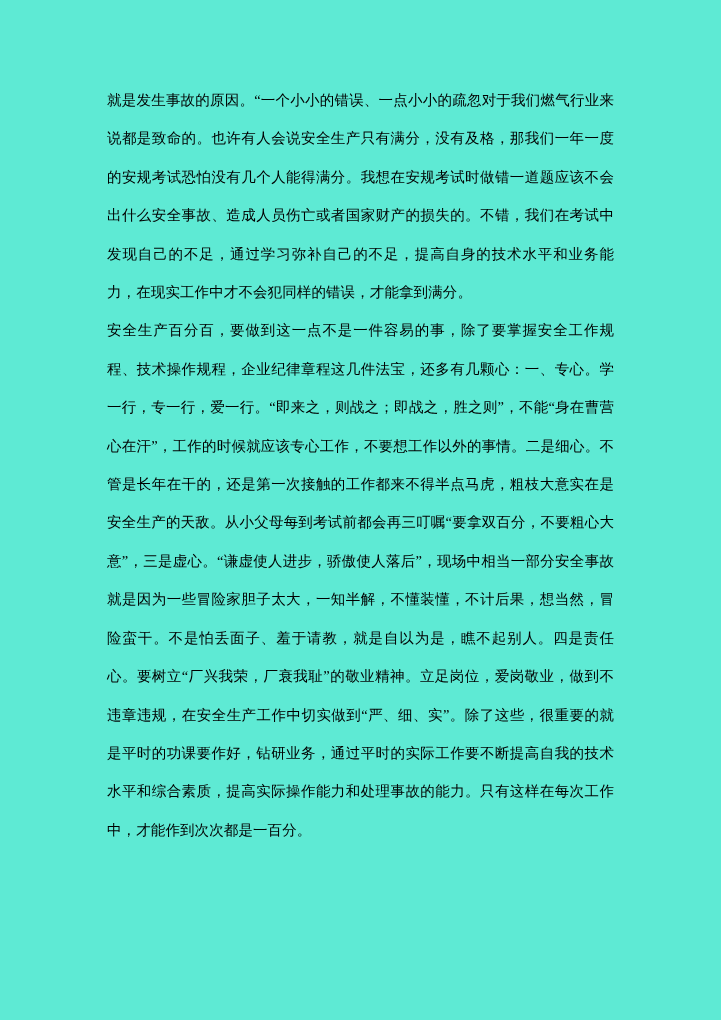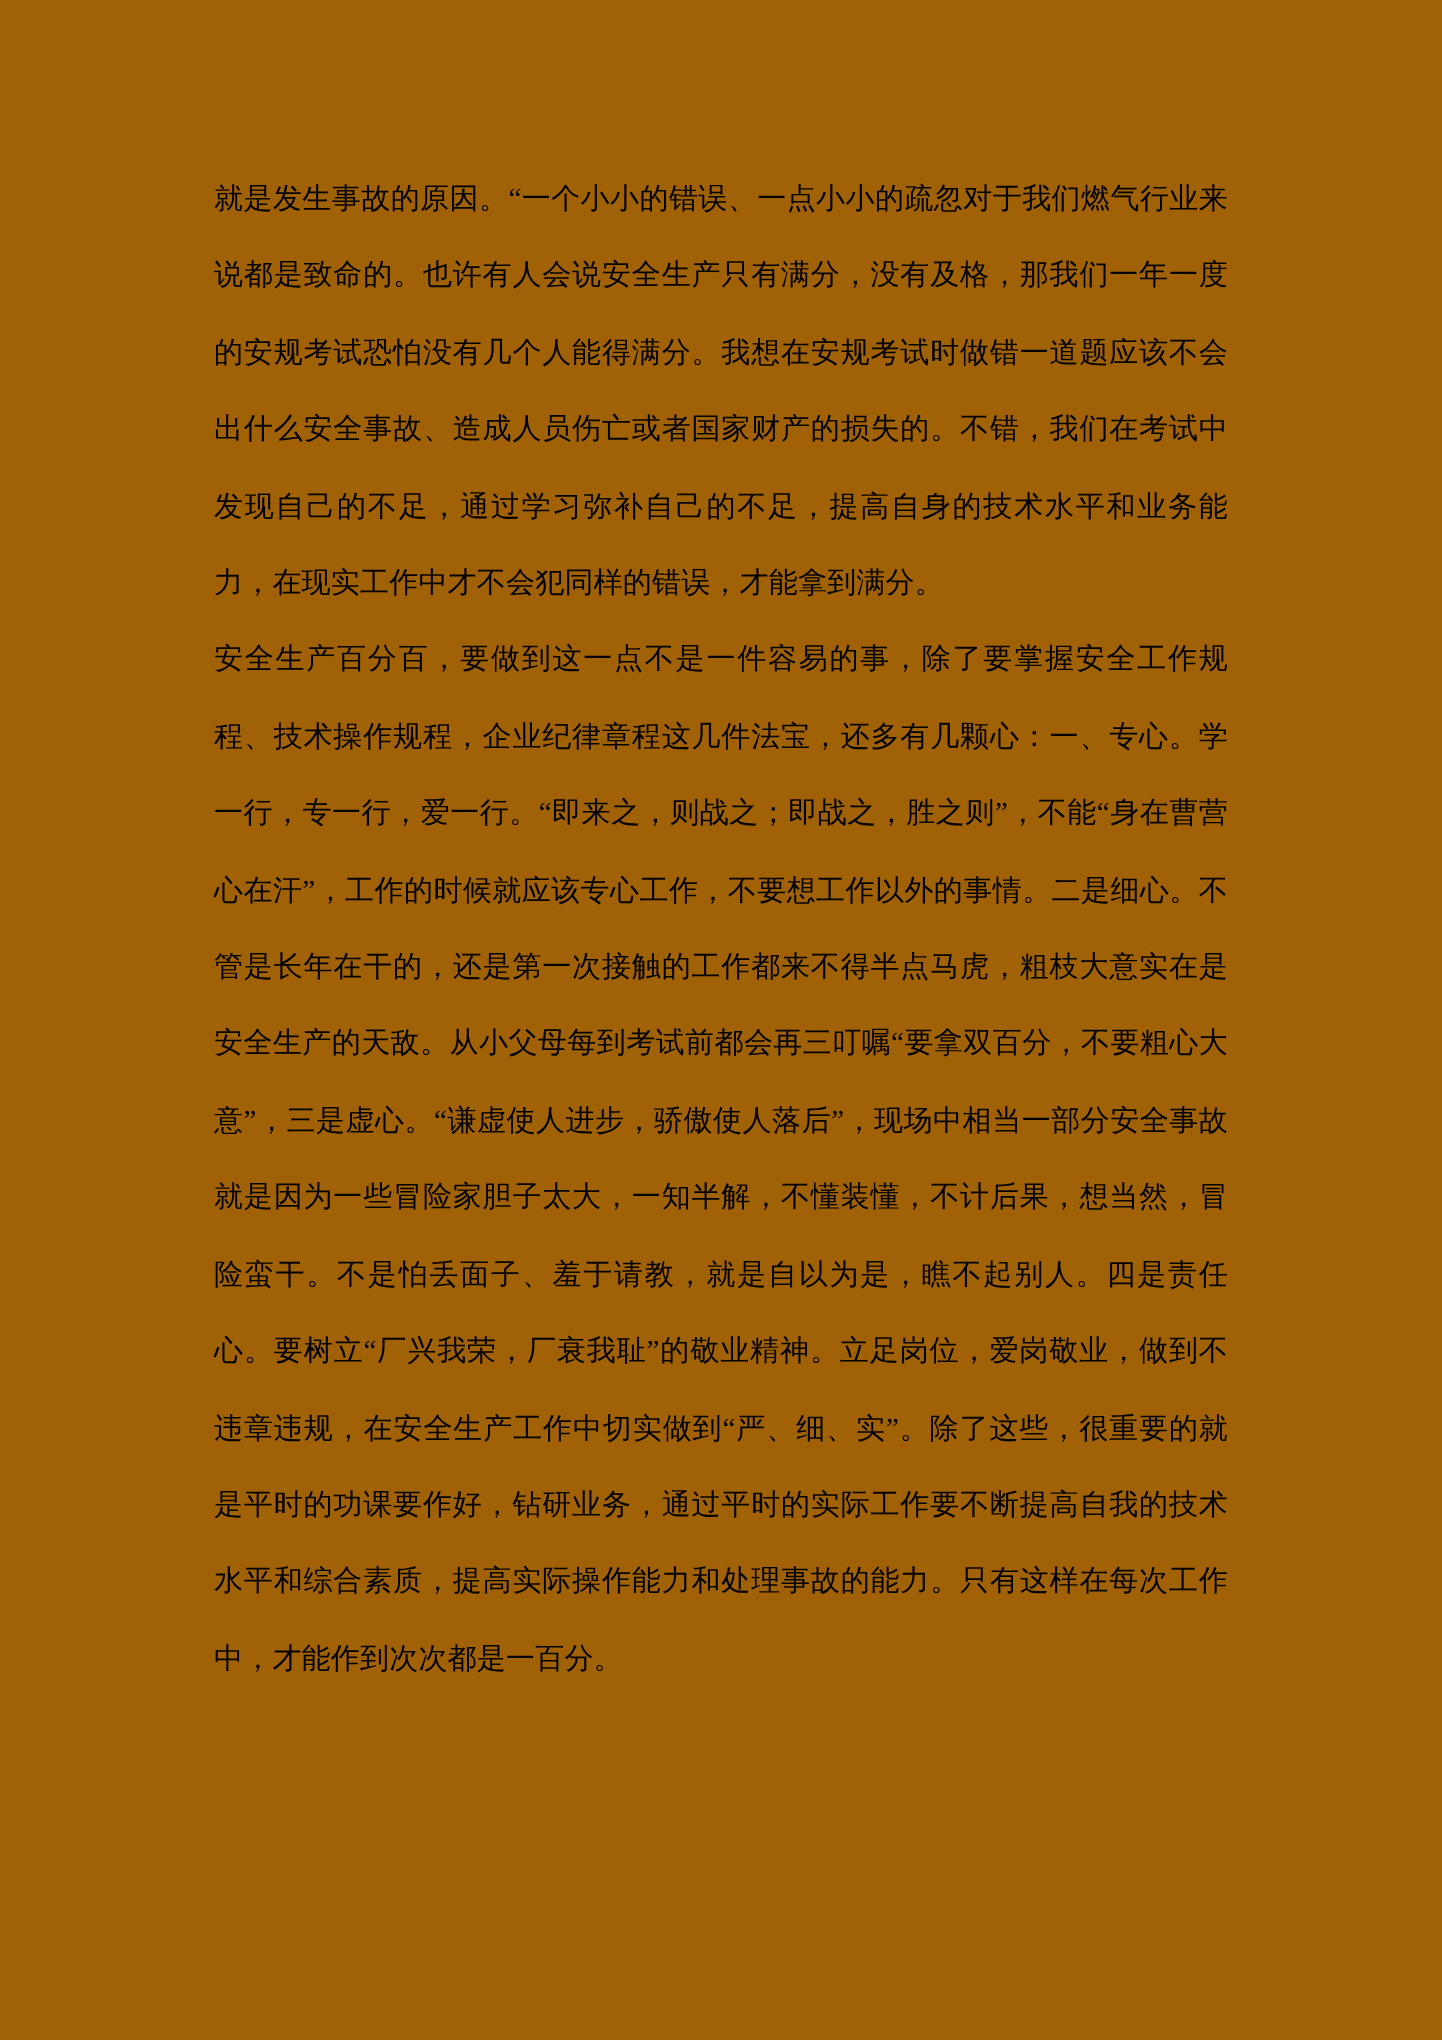--- a/index.html
+++ b/index.html
@@ -9,21 +9,21 @@
   }
   body {
     width: 721px;
     height: 1020px;
     overflow: hidden;
   }
   .page {
     box-sizing: border-box;
     width: 721px;
     height: 1020px;
-    background: #a16207;
+    background: #5eead4;
     padding: 81px 107px 0 107px;
   }
   .para {
     margin: 0;
     font-family: "Liberation Serif", "DejaVu Serif", serif;
     font-size: 14.5px;
     line-height: 38.4px;
     color: #000000;
     text-align: justify;
     text-justify: inter-ideograph;

